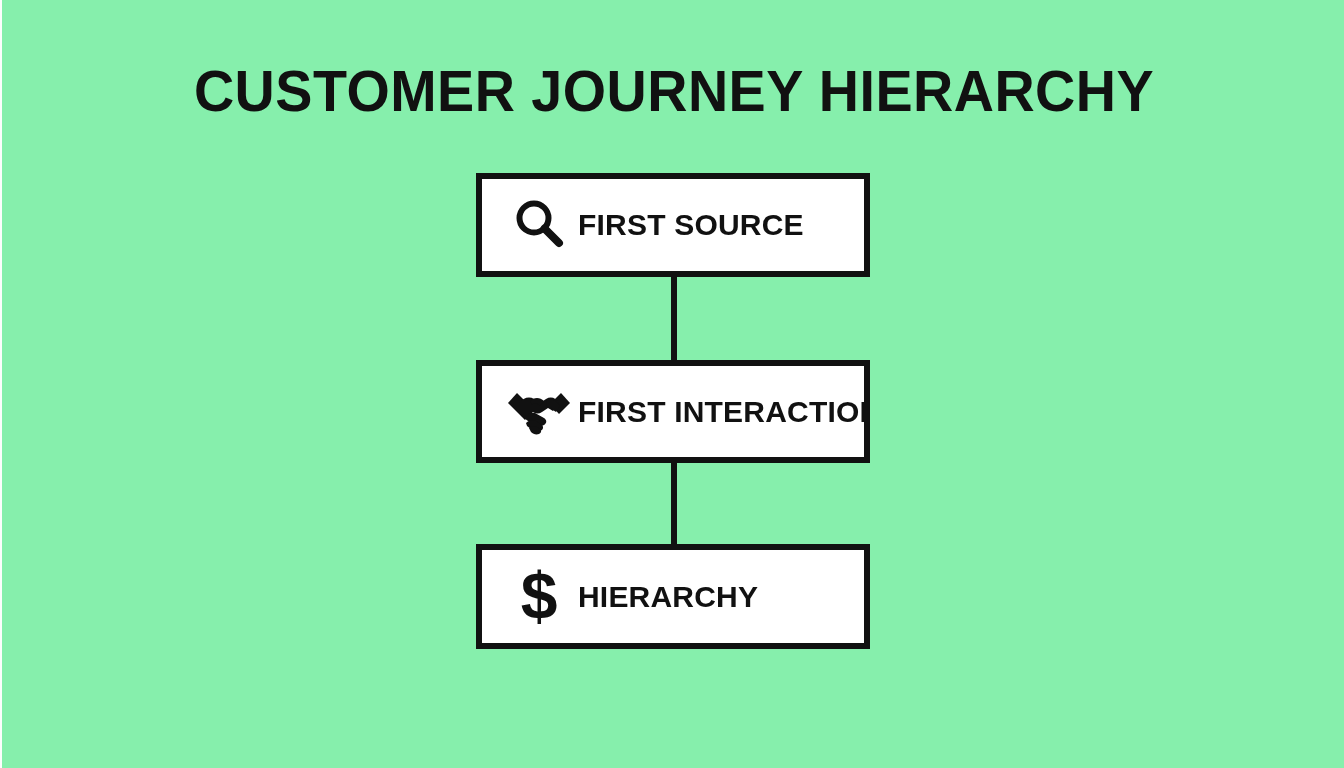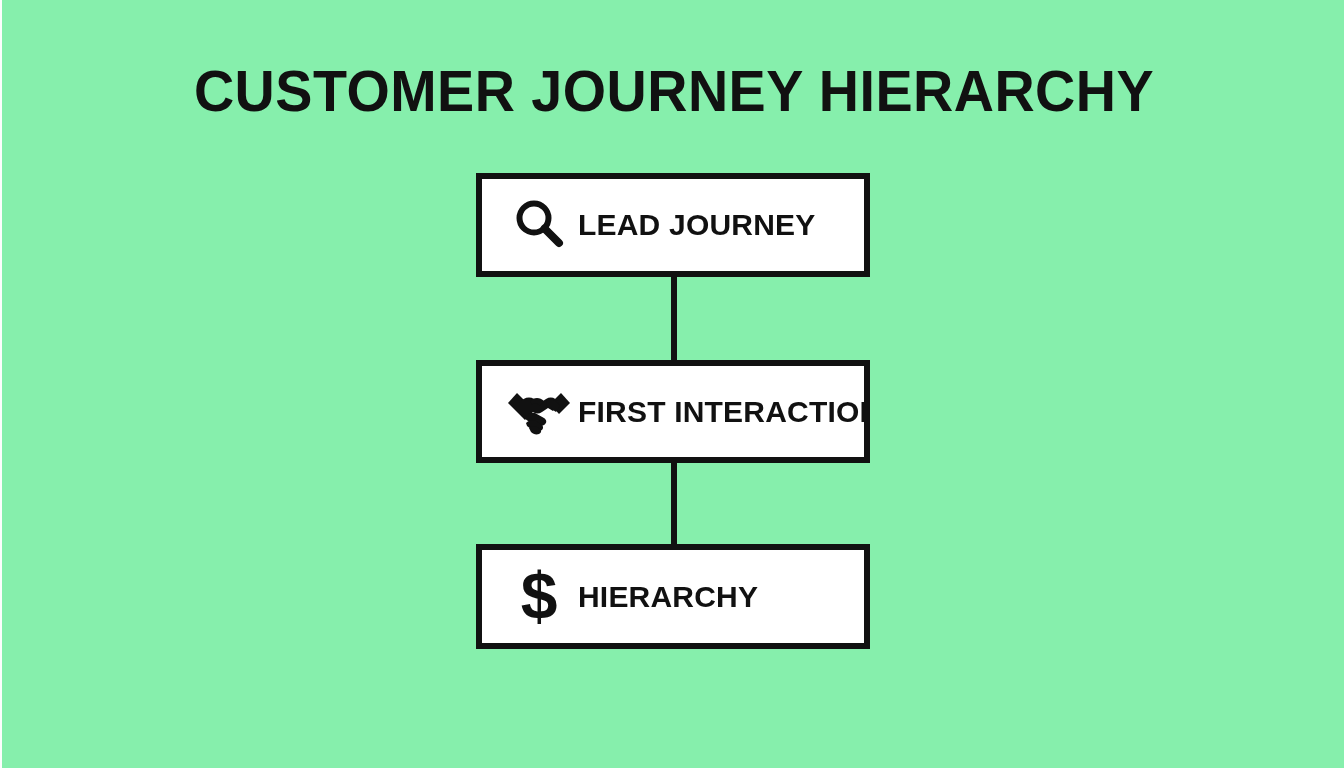--- a/index.html
+++ b/index.html
@@ -119,21 +119,21 @@
 
   <div id="node-stack">
 
     <div class="node-box" id="node-lead-source">
       <span class="node-icon">
         <svg width="58" height="58" viewBox="0 0 58 58" aria-hidden="true">
           <circle cx="24" cy="22" r="14.5" fill="none" stroke="#111111" stroke-width="6"></circle>
           <line x1="34.5" y1="32.5" x2="49" y2="47" stroke="#111111" stroke-width="8" stroke-linecap="round"></line>
         </svg>
       </span>
-      <span class="node-label">LEAD JOURNEY</span>
+      <span class="node-label">FIRST SOURCE</span>
     </div>
 
     <div class="connector" id="connector-1"></div>
 
     <div class="node-box" id="node-first-interaction">
       <span class="node-icon">
         <svg width="66" height="50" viewBox="0 0 66 50" aria-hidden="true">
           <g fill="#111111">
 
             <path d="M2 16 L11 6 L22 17 L13 27 Z"></path>

